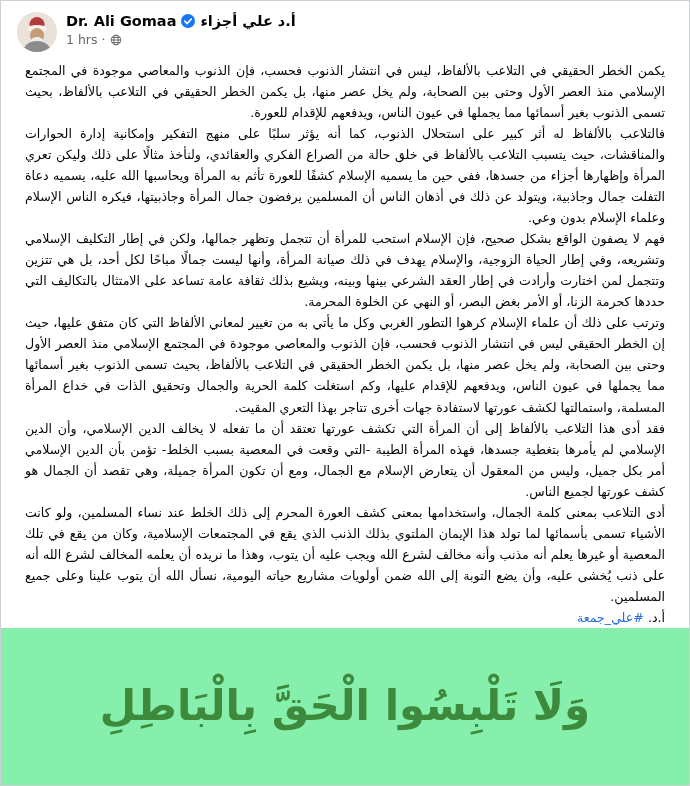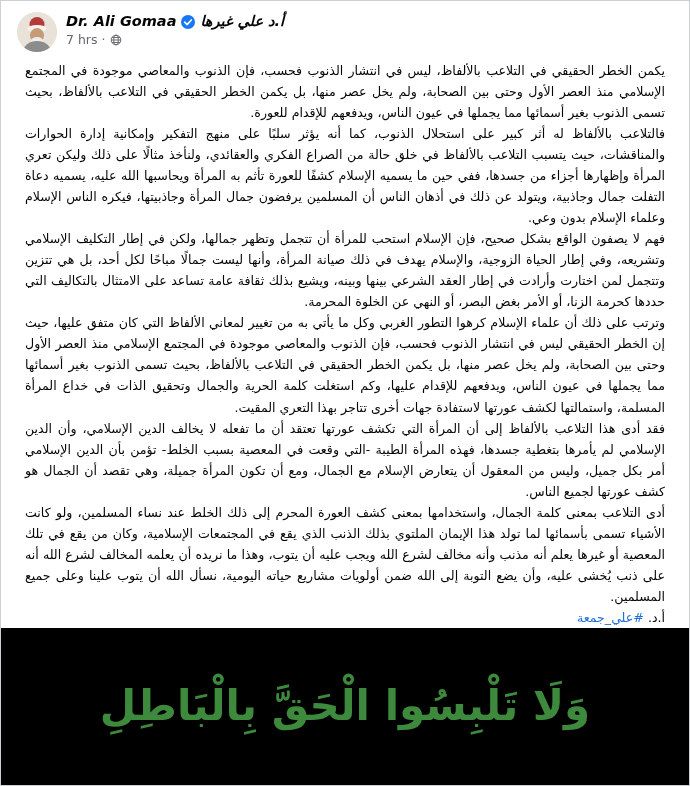--- a/index.html
+++ b/index.html
@@ -14,21 +14,21 @@
     display:flex; flex-direction:column; overflow:hidden;
   }
   
   .post-header { display:flex; align-items:flex-start; gap:9px; padding:11px 16px 3px 16px; }
   .avatar {
     width:40px; height:40px; flex:0 0 40px; border-radius:50%;
     overflow:hidden; cursor:pointer; background:#e9e2d8;
   }
   .avatar svg { display:block; width:100%; height:100%; }
   .header-text { padding-top:1px; }
-  .name-row { display:flex; align-items:center; gap:5px;font-style:italic; }
+  .name-row { display:flex; align-items:flex-start; gap:5px; }
   .page-name { font-size:14.5px; font-weight:bold; color:#050505; cursor:pointer; }
   .badge { width:14px; height:14px; display:inline-block; }
   .meta-row { display:flex; align-items:center; gap:4px; font-size:12.5px; color:#65676b; margin-top:3px; }
   .meta-row .time { cursor:pointer; }
   .globe { width:12px; height:12px; display:inline-block; }
   
   .post-body {
     padding:5px 24px 0 24px;
     direction:rtl;
     text-align:justify;
@@ -36,21 +36,21 @@
     line-height:1.67;
     color:#050505;
   }
   .post-body p { margin:0; }
   .signature { text-align:right; }
   .hashtag { color:#216fdb; text-decoration:none; cursor:pointer; }
   
   .post-image {
     margin-top:auto;
     height:196px; width:100%;
-    background:#000000;
+    background:#86efac;
     display:flex; flex-direction:column; align-items:center; justify-content:center;
     gap:16px; direction:rtl; cursor:pointer;
   }
   .callig {
     font-family:"DejaVu Sans", sans-serif;
     font-weight:bold;
     font-size:42px;
     line-height:1.1;
     white-space:nowrap;
   }
@@ -73,24 +73,24 @@
     </div>
     <div class="header-text">
       <div class="name-row">
         <span class="page-name">Dr. Ali Gomaa</span>
         <span class="badge">
           <svg viewBox="0 0 16 16" width="14" height="14">
             <circle cx="8" cy="8" r="8" fill="#1877f2"></circle>
             <path d="M4.2 8.2 L7 11 L11.8 5.6" fill="none" stroke="#ffffff" stroke-width="1.8" stroke-linecap="round" stroke-linejoin="round"></path>
           </svg>
         </span>
-        <span class="page-name">أ.د علي غيرها</span>
+        <span class="page-name">أ.د علي أجزاء</span>
       </div>
       <div class="meta-row" style="color: rgb(101, 103, 107);">
-        <span class="time">7 hrs</span>
+        <span class="time">1 hrs</span>
         <span>·</span>
         <span class="globe">
           <svg viewBox="0 0 16 16" width="12" height="12" fill="none" stroke="#65676b" stroke-width="1.3">
             <circle cx="8" cy="8" r="6.4"></circle>
             <ellipse cx="8" cy="8" rx="3" ry="6.4"></ellipse>
             <line x1="1.6" y1="8" x2="14.4" y2="8"></line>
             <line x1="2.6" y1="4.6" x2="13.4" y2="4.6"></line>
             <line x1="2.6" y1="11.4" x2="13.4" y2="11.4"></line>
           </svg>
         </span>

